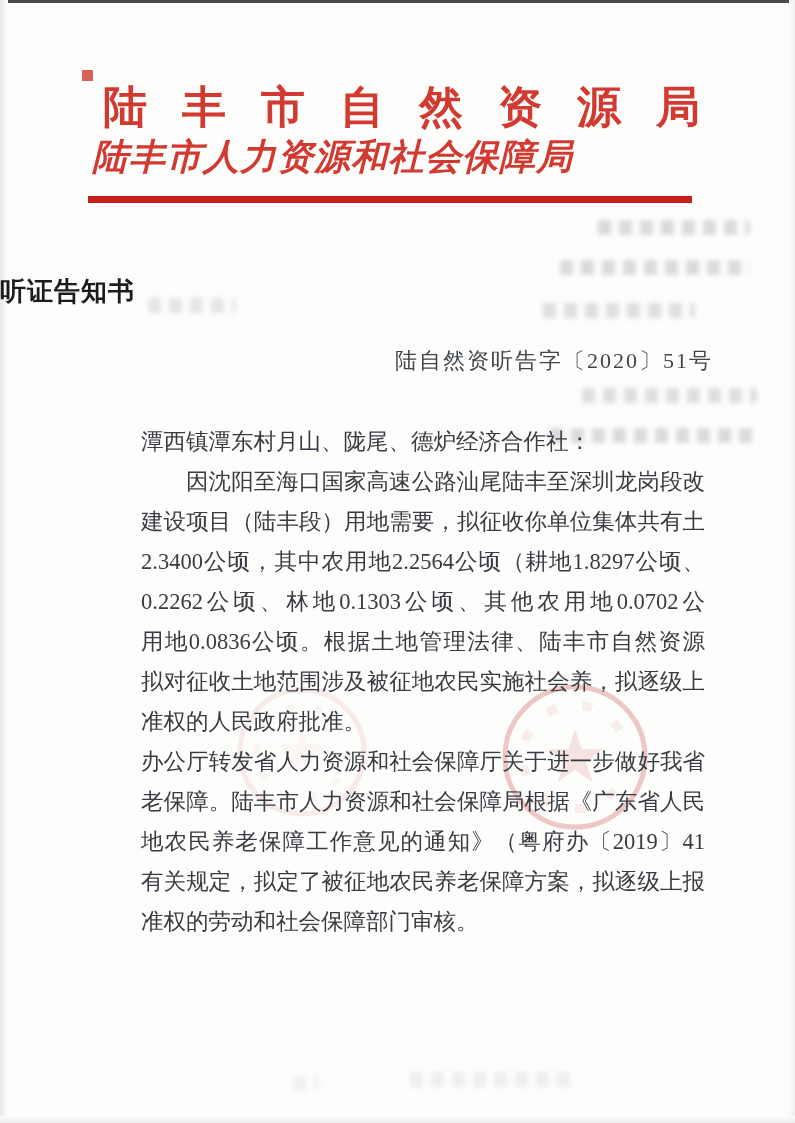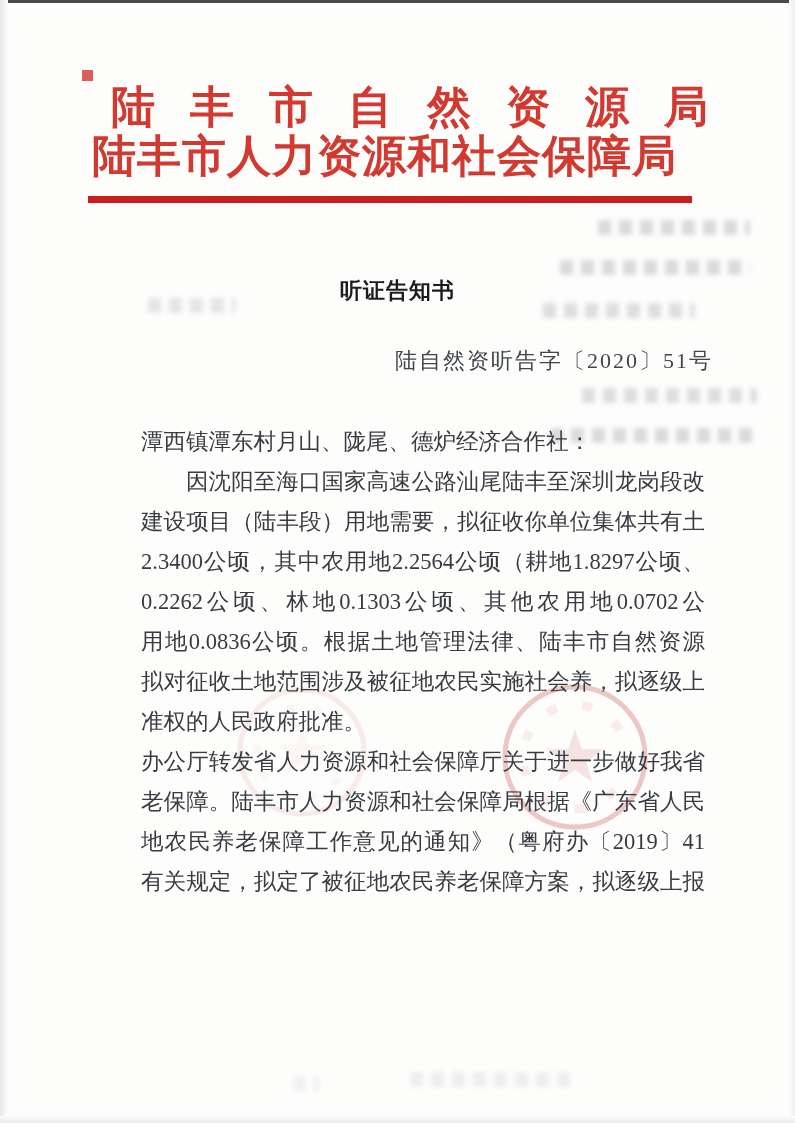--- a/index.html
+++ b/index.html
@@ -16,29 +16,29 @@
     background:linear-gradient(90deg,#e9e9ea 0%,#f6f6f6 70%,#fdfdfc 100%);}
   .edge-right{position:absolute;top:0;right:0;bottom:0;width:6px;
     background:linear-gradient(270deg,#eeeeef 0%,#fdfdfc 100%);}
   .edge-bottom{position:absolute;left:0;right:0;bottom:0;height:7px;
     background:linear-gradient(0deg,#ebebec 0%,#fdfdfc 100%);}
   
   .corner-mark{position:absolute;left:82px;top:70px;width:11px;height:11px;
     background:var(--corner-mark-red);opacity:.85;}
   
   .org1{position:absolute;left:103px;top:84px;width:640px;height:48px;line-height:48px;
-    font-size:44px;font-weight:bold;color:var(--header-red);letter-spacing:35px;white-space:nowrap;text-align:right;}
+    font-size:44px;font-weight:bold;color:var(--header-red);letter-spacing:35px;white-space:nowrap;}
   .org2{position:absolute;left:92px;top:131px;width:660px;height:52px;line-height:52px;
-    font-size:44px;font-weight:bold;color:var(--header-red);letter-spacing:1px;white-space:nowrap;}
+    font-size:36px;font-weight:bold;color:var(--header-red);letter-spacing:1px;white-space:nowrap;font-style:italic;}
   .red-rule{position:absolute;left:88px;top:196px;width:604px;height:7px;
     background:var(--rule-red);}
   
   .doc-title{position:absolute;left:0;right:0;top:274px;margin:0;height:34px;line-height:34px;
-    text-align:center;font-family:"Liberation Sans","DejaVu Sans",sans-serif;
-    font-size:22px;font-weight:bold;color:var(--title-black);letter-spacing:1px;}
+    text-align:left;font-family:"Liberation Sans","DejaVu Sans",sans-serif;
+    font-size:26px;font-weight:bold;color:var(--title-black);letter-spacing:1px;}
   .doc-number{position:absolute;right:82px;top:346px;height:30px;line-height:30px;
     font-size:22px;color:var(--number-text);letter-spacing:2px;white-space:nowrap;text-align:right;}
   
   .body-text{position:absolute;left:93px;top:422px;width:612px;}
   .line{height:40px;line-height:40px;font-size:22.5px;color:var(--body-text);
     text-align:justify;text-align-last:justify;text-justify:inter-ideograph;overflow:hidden;margin-left:48px;}
   .line.addressee{text-align-last:left;}
   .line.last{text-align-last:left;}
   .line.indent{padding-left:45px;}
   
@@ -94,16 +94,17 @@
         <div class="line">建设项目（陆丰段）用地需要，拟征收你单位集体共有土地</div>
         <div class="line">2.3400公顷，其中农用地2.2564公顷（耕地1.8297公顷、园地</div>
         <div class="line">0.2262公顷、林地0.1303公顷、其他农用地0.0702公顷）、未利</div>
         <div class="line">用地0.0836公顷。根据土地管理法律、陆丰市自然资源局，陆丰</div>
         <div class="line">拟对征收土地范围涉及被征地农民实施社会养，拟逐级上报有批</div>
         <div class="line last">准权的人民政府批准。</div>
         <div class="line">办公厅转发省人力资源和社会保障厅关于进一步做好我省被征</div>
         <div class="line">老保障。陆丰市人力资源和社会保障局根据《广东省人民政府</div>
         <div class="line">地农民养老保障工作意见的通知》（粤府办〔2019〕41号）等</div>
         <div class="line">有关规定，拟定了被征地农民养老保障方案，拟逐级上报有批</div>
+        <div class="line last">准权的劳动和社会保障部门审核。</div>
       </div>
   </div>
 
 </div>
 
 </body></html>

